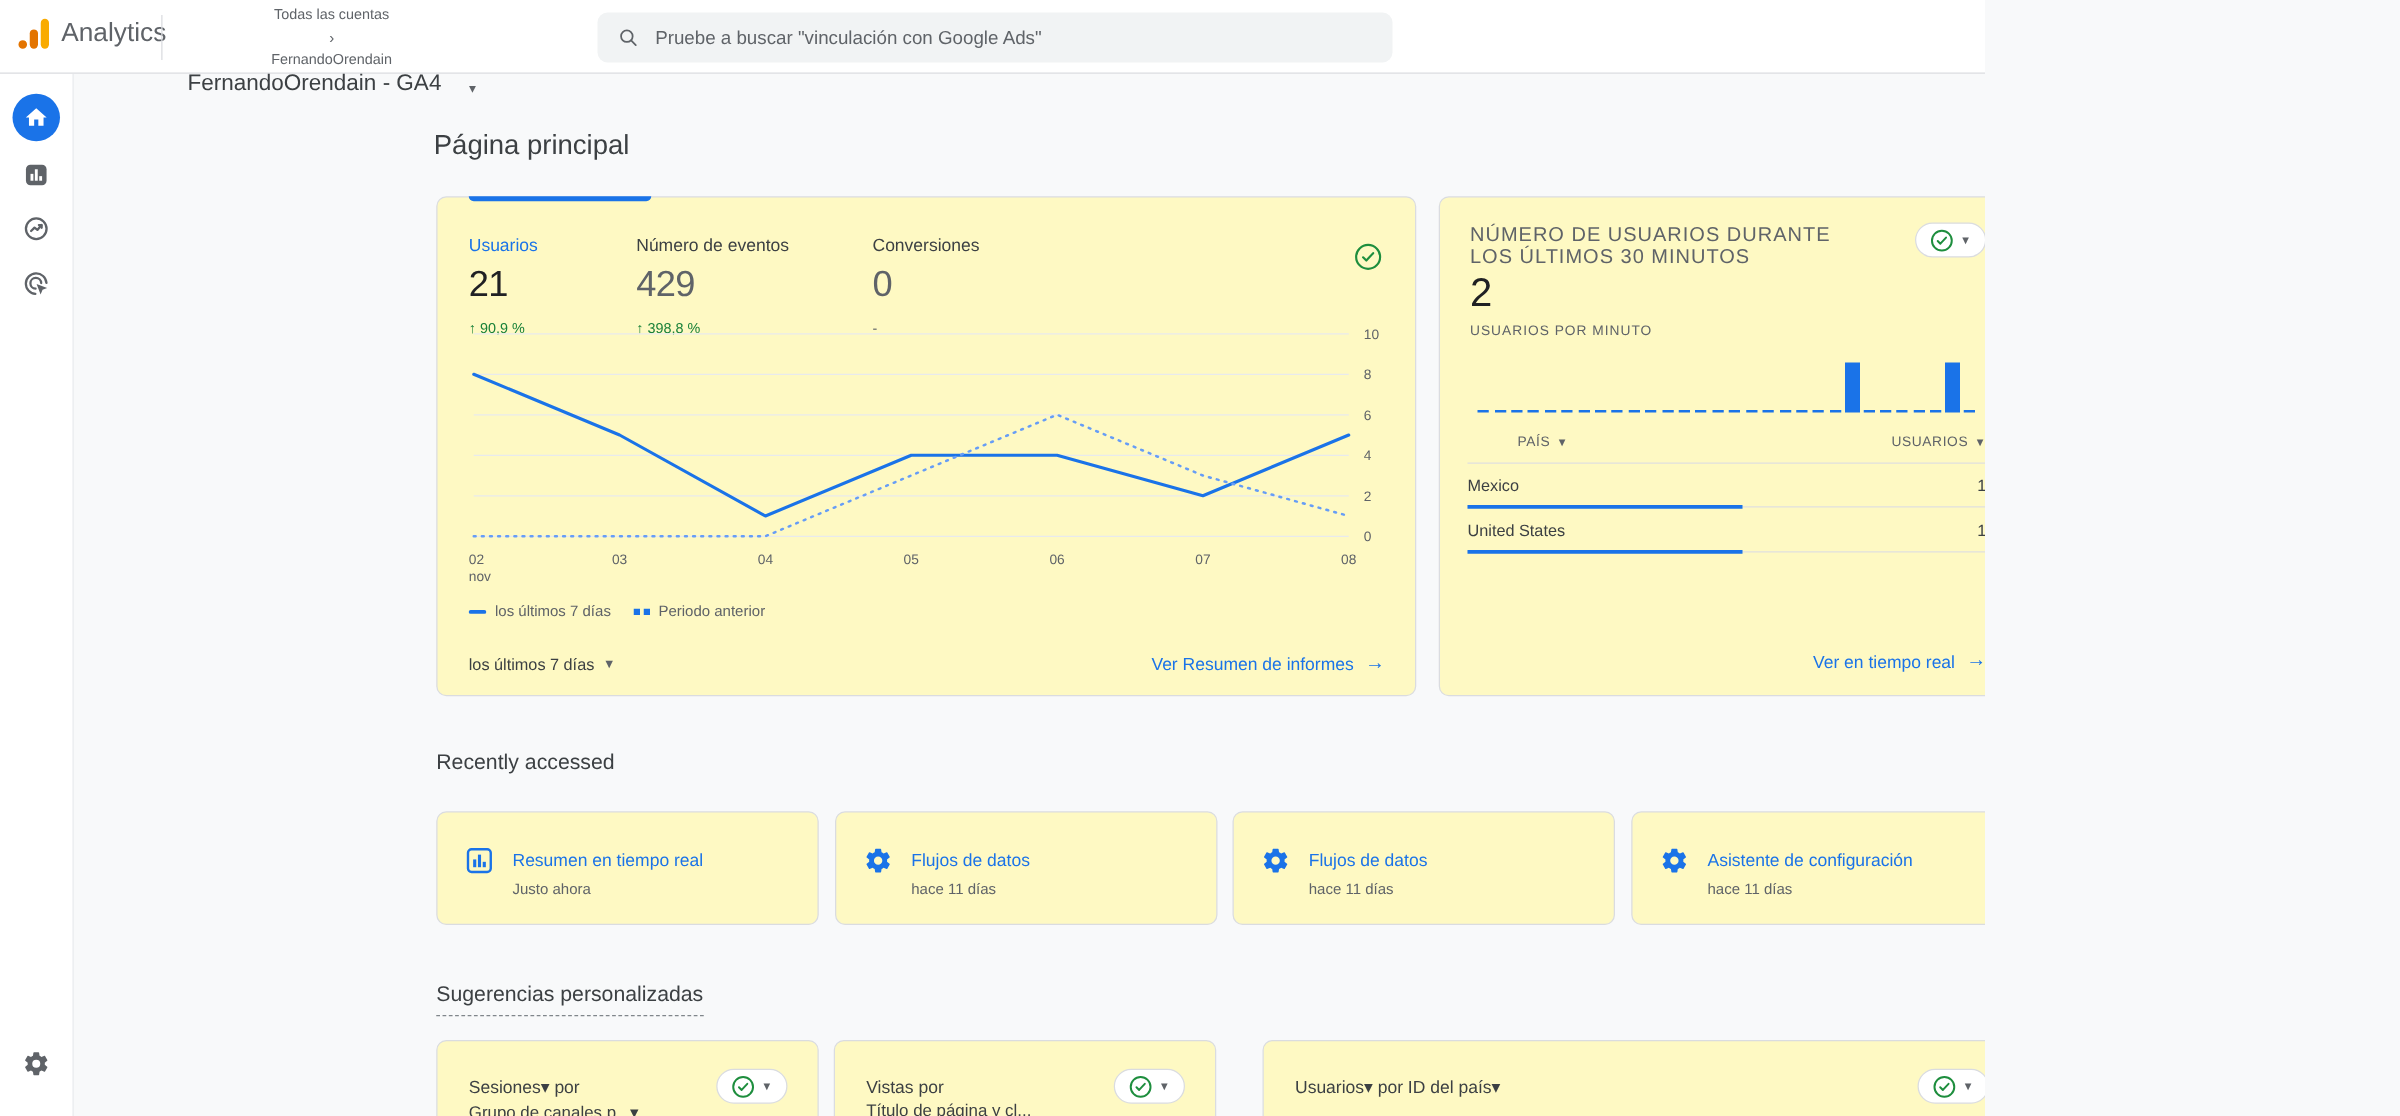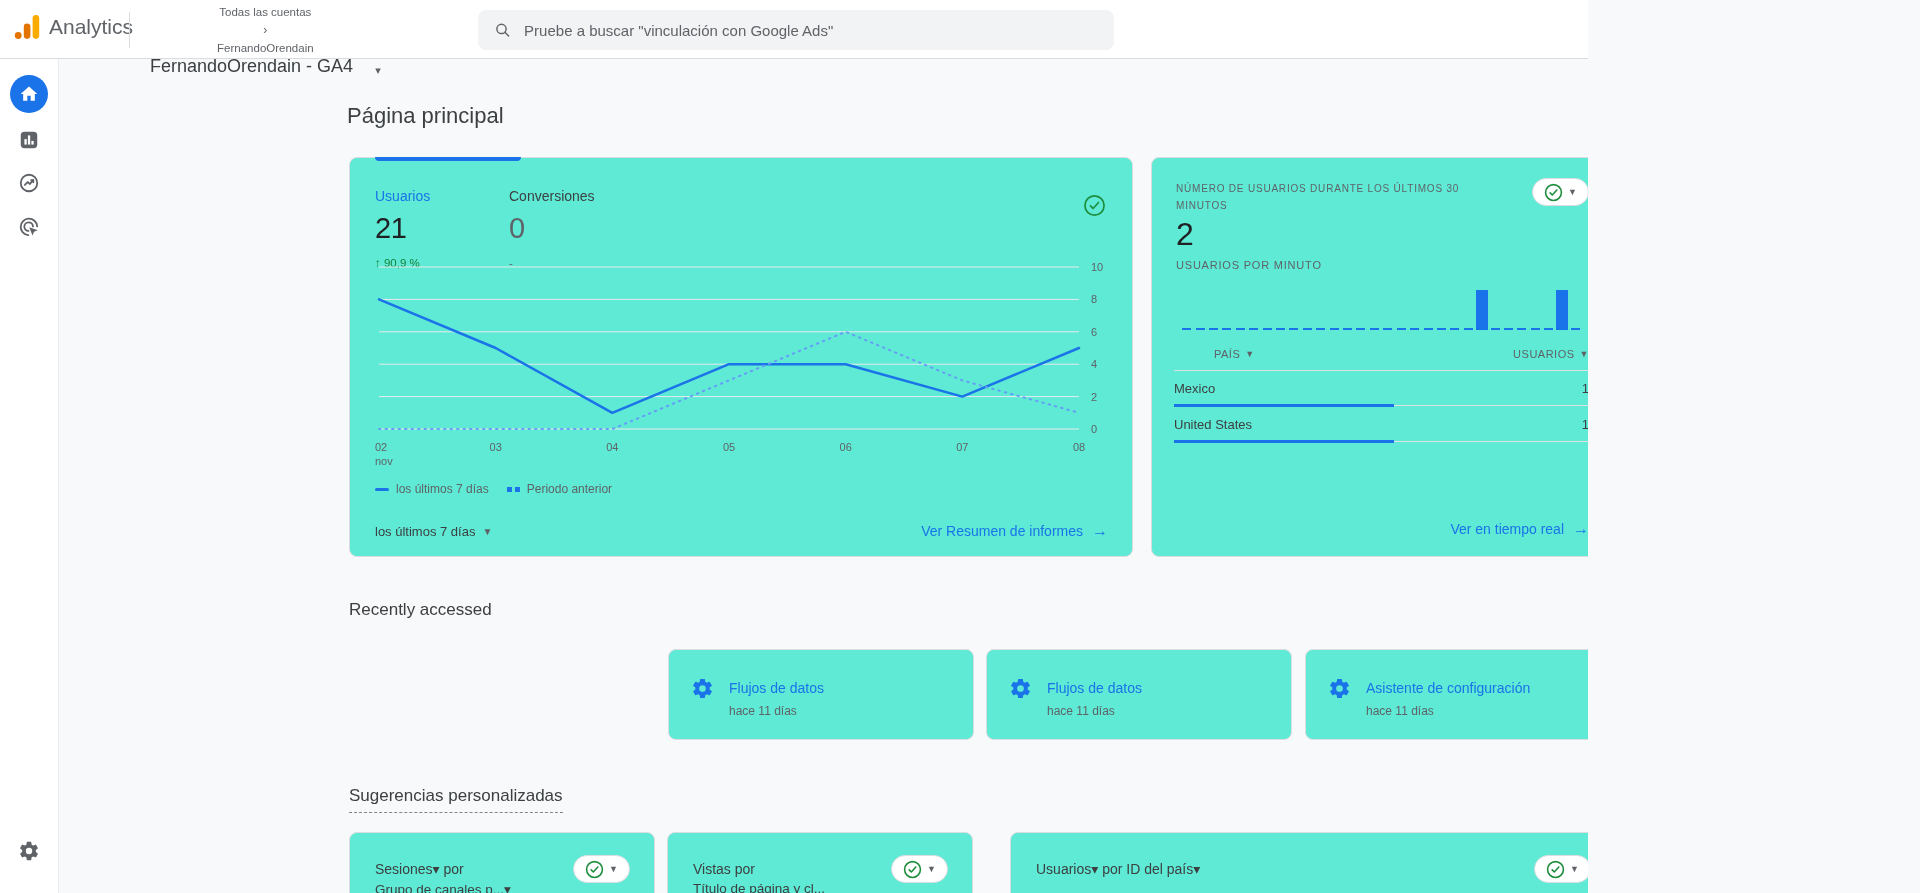--- a/index.html
+++ b/index.html
@@ -35,21 +35,21 @@
   .nav-home { top:16px; background:#1a73e8; width:38px; height:38px; }
   .nav-reports { top:61px; }
   .nav-explore { top:104px; }
   .nav-ads { top:148px; }
   .nav-admin { top:772px; }
 
   
   .page-title { position:absolute; left:347px; top:103px; font-size:22px; font-weight:400; color:#3c4043; }
   .insights-btn { position:absolute; left:1588px; top:101px; width:32px; height:32px; display:flex; align-items:center; justify-content:center; cursor:pointer; }
 
-  .card { position:absolute; background:#5eead4; border:1px solid #dadce0; border-radius:8px; }
+  .card { position:absolute; background:#fef9c3; border:1px solid #dadce0; border-radius:8px; }
 
   
   .overview-card { left:349px; top:157px; width:784px; height:400px; }
   .tab-indicator { position:absolute; left:25px; top:-1px; width:146px; height:4px; background:#1a73e8; border-radius:0 0 4px 4px; }
   .metrics { position:absolute; left:25px; top:30px; right:70px; display:grid; grid-template-columns:134px 189px 206px 1fr; }
   .m-label { font-size:14px; color:#3c4043; cursor:pointer; }
   .metric.active .m-label { color:#1a73e8; }
   .m-value { font-size:29px; margin-top:8px; color:#5f6368; letter-spacing:-0.5px; }
   .metric.active .m-value { color:#202124; }
   .m-change { font-size:11.5px; margin-top:12px; color:#188038; }
@@ -63,21 +63,21 @@
   .legend-dashes { display:flex; gap:3px; }
   .legend-dashes i { width:5px; height:5px; background:#1a73e8; }
   .card-footer { position:absolute; left:25px; right:24px; top:360px; height:26px; display:flex; align-items:center; justify-content:space-between; }
   .range-selector { font-size:13px; color:#3c4043; display:flex; align-items:center; gap:7px; cursor:pointer; }
   .range-selector .caret { font-size:10px; color:#5f6368; }
   .blue-link { font-size:14px; color:#1a73e8; display:flex; align-items:center; gap:9px; cursor:pointer; }
   .blue-link .arrow { font-size:16px; }
 
   
   .realtime-card { left:1151px; top:157px; width:465px; height:400px; }
-  .rt-title { position:absolute; left:24px; top:22px; width:300px; font-size:10px; letter-spacing:0.8px; color:#5f6368; line-height:17px; }
+  .rt-title { position:absolute; left:24px; top:22px; width:300px; font-size:16px; letter-spacing:0.8px; color:#5f6368; line-height:17px; }
   .badge { position:absolute; width:57px; height:28px; border:1px solid #dadce0; border-radius:14px; background:#fff; display:flex; align-items:center; justify-content:center; gap:5px; cursor:pointer; }
   .rt-badge { right:26px; top:20px; }
   .badge .badge-caret { font-size:9px; color:#5f6368; }
   .rt-value { position:absolute; left:24px; top:58px; font-size:32px; color:#202124; }
   .rt-sub { position:absolute; left:24px; top:101px; font-size:11px; letter-spacing:0.8px; color:#5f6368; }
   .rt-bars { position:absolute; left:28px; top:128px; width:402px; height:44px; display:flex; align-items:flex-end; }
   .rt-slot { flex:1; display:flex; justify-content:center; align-items:flex-end; }
   .rt-bar-zero { width:9px; height:2px; background:#1a73e8; }
   .rt-bar-tall { width:12px; height:40px; background:#1a73e8; }
   .rt-table { position:absolute; left:22px; right:26px; top:190px; }
@@ -215,20 +215,25 @@
     </svg>
   </div>
 
   <section class="card overview-card">
     <div class="tab-indicator"></div>
     <div class="metrics">
       <div class="metric active">
         <div class="m-label">Usuarios</div>
         <div class="m-value">21</div>
         <div class="m-change">↑ 90,9 %</div>
+      </div>
+      <div class="metric">
+        <div class="m-label">Número de eventos</div>
+        <div class="m-value">429</div>
+        <div class="m-change">↑ 398,8 %</div>
       </div>
       <div class="metric">
         <div class="m-label">Conversiones</div>
         <div class="m-value">0</div>
         <div class="m-change m-neutral">-</div>
       </div>
     </div>
     <div class="overview-check">
       <svg width="23" height="23" viewBox="0 0 24 24">
         <circle cx="12" cy="12" r="10" fill="none" stroke="#1e8e3e" stroke-width="1.8"></circle>
@@ -421,20 +426,32 @@
       </div>
     </div>
     <span class="blue-link rt-link">
       <span>Ver en tiempo real</span>
       <span class="arrow">→</span>
     </span>
   </section>
 
   <h2 class="section-title recent-title">Recently accessed</h2>
 
+  <section class="card recent-card" style="left:349px">
+    <span class="recent-icon">
+      <svg width="23" height="23" viewBox="0 0 24 24">
+        <rect x="2.5" y="2.5" width="19" height="19" rx="3" fill="none" stroke="#1a73e8" stroke-width="2"></rect>
+        <rect x="6.8" y="11" width="2.6" height="6.5" fill="#1a73e8"></rect>
+        <rect x="10.8" y="7" width="2.6" height="10.5" fill="#1a73e8"></rect>
+        <rect x="14.8" y="13" width="2.6" height="4.5" fill="#1a73e8"></rect>
+      </svg>
+    </span>
+    <span class="recent-label">Resumen en tiempo real</span>
+    <span class="recent-time">Justo ahora</span>
+  </section>
   <section class="card recent-card" style="left:668px">
     <span class="recent-icon">
       <svg width="23" height="23" viewBox="0 0 24 24">
           <path d="M19.43 12.98c.04-.32.07-.64.07-.98s-.03-.66-.07-.98l2.11-1.65a.5.5 0 0 0 .12-.64l-2-3.46a.5.5 0 0 0-.61-.22l-2.49 1a7.03 7.03 0 0 0-1.69-.98l-.38-2.65A.49.49 0 0 0 14 2h-4a.49.49 0 0 0-.49.42l-.38 2.65c-.61.25-1.17.59-1.69.98l-2.49-1a.5.5 0 0 0-.61.22l-2 3.46a.5.5 0 0 0 .12.64l2.11 1.65c-.04.32-.07.65-.07.98s.03.66.07.98l-2.11 1.65a.5.5 0 0 0-.12.64l2 3.46c.14.24.42.34.61.22l2.49-1c.52.4 1.08.73 1.69.98l.38 2.65c.04.24.24.42.49.42h4c.25 0 .46-.18.49-.42l.38-2.65c.61-.25 1.17-.59 1.69-.98l2.49 1c.23.09.49 0 .61-.22l2-3.46a.5.5 0 0 0-.12-.64l-2.11-1.65zM12 15.5a3.5 3.5 0 1 1 0-7 3.5 3.5 0 0 1 0 7z" fill="#1a73e8"></path>
         </svg>
     </span>
     <span class="recent-label">Flujos de datos</span>
     <span class="recent-time">hace 11 días</span>
   </section>
   <section class="card recent-card" style="left:986px">

